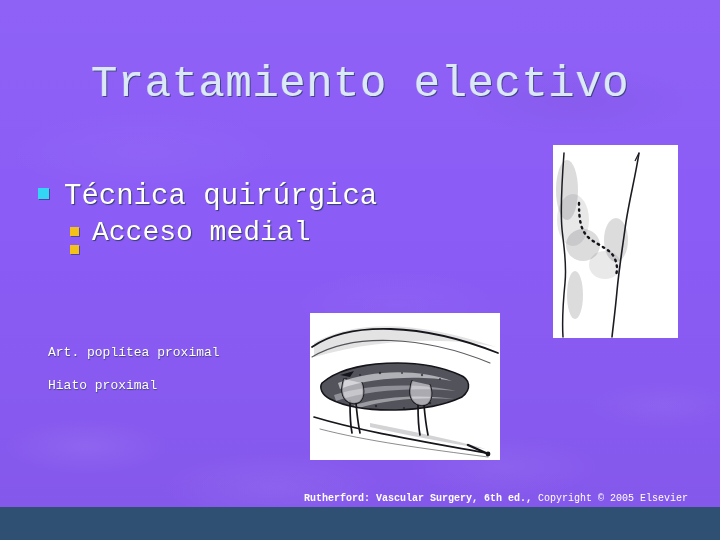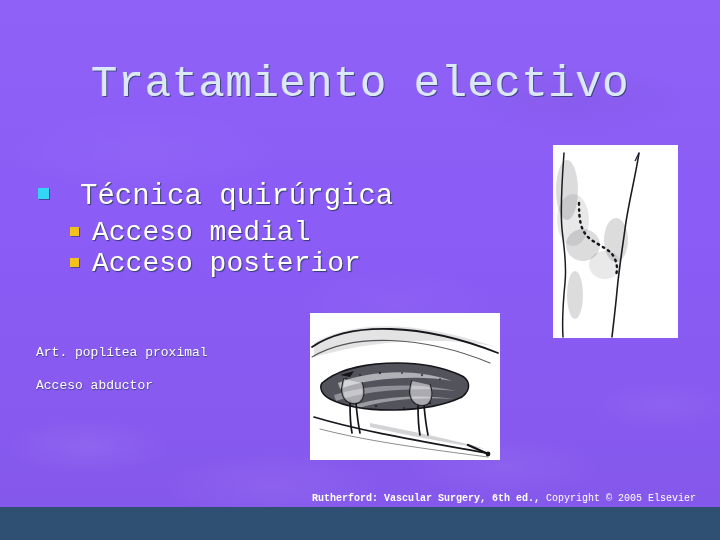--- a/index.html
+++ b/index.html
@@ -55,21 +55,21 @@
   #bullets {
     position: absolute;
     left: 38px;
     top: 180px;
     width: 460px;
   }
   .bullet-row {
     display: flex;
     align-items: baseline;
   }
-  .bullet-l1 { margin-bottom: 4px; gap: 16px; }
+  .bullet-l1 { margin-bottom: 4px; }
   .bullet-l2 { margin-left: 32px; margin-bottom: 1px; }
 
   .marker {
     display: inline-block;
     flex: 0 0 auto;
   }
   .marker-l1 {
     width: 11px;
     height: 11px;
     background: #33d6f5;
@@ -98,21 +98,21 @@
     font-size: 28px;
     line-height: 30px;
     color: #ffffff;
     text-shadow: 1px 1px 1px rgba(35,55,85,0.85);
     white-space: nowrap;
   }
 
   
   #captions {
     position: absolute;
-    left: 36px;
+    left: 48px;
     top: 345px;
     width: 250px;
   }
   .caption {
     font-size: 13px;
     line-height: 16px;
     color: #ffffff;
     margin-bottom: 17px;
     text-shadow: 0.5px 0.5px 1px rgba(35,55,85,0.7);
     white-space: nowrap;
@@ -137,21 +137,21 @@
     height: 147px;
   }
   .figure svg { display: block; width: 100%; height: 100%; }
 
   
   #credit {
     position: absolute;
     left: 0;
     top: 492px;
     width: 720px;
-    padding-right: 24px;
+    padding-right: 32px;
     box-sizing: border-box;
     text-align: right;
     font-size: 10px;
     line-height: 14px;
     color: #ffffff;
     white-space: nowrap;
   }
   #credit .src { font-weight: bold; }
   #credit .cp { font-weight: normal; }
 </style>
@@ -171,28 +171,27 @@
       <span class="btext-l1">Técnica quirúrgica</span>
     </div>
 
     <div class="bullet-row bullet-l2">
       <span class="marker marker-l2"></span>
       <span class="btext-l2">Acceso medial</span>
     </div>
 
     <div class="bullet-row bullet-l2">
       <span class="marker marker-l2"></span>
-      <span class="btext-l2">Acceso posterior</span>
     </div>
 
   </div>
 
   <div id="captions">
     <div class="caption">Art. poplítea proximal</div>
-    <div class="caption">Acceso abductor</div>
+    <div class="caption">Hiato proximal</div>
   </div>
 
   <div class="figure" id="fig-leg">
     <svg viewBox="0 0 125 193" xmlns="http://www.w3.org/2000/svg">
       <rect x="0" y="0" width="125" height="193" fill="#ffffff"></rect>
 
       <g opacity="0.16" fill="#2a2a33">
         <ellipse cx="14" cy="45" rx="11" ry="30"></ellipse>
         <ellipse cx="30" cy="100" rx="17" ry="16"></ellipse>
         <ellipse cx="63" cy="95" rx="12" ry="22"></ellipse>

